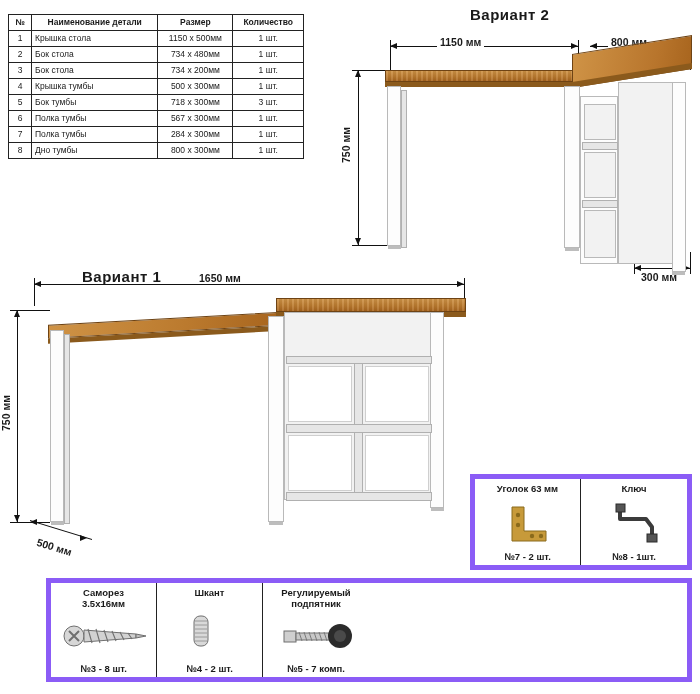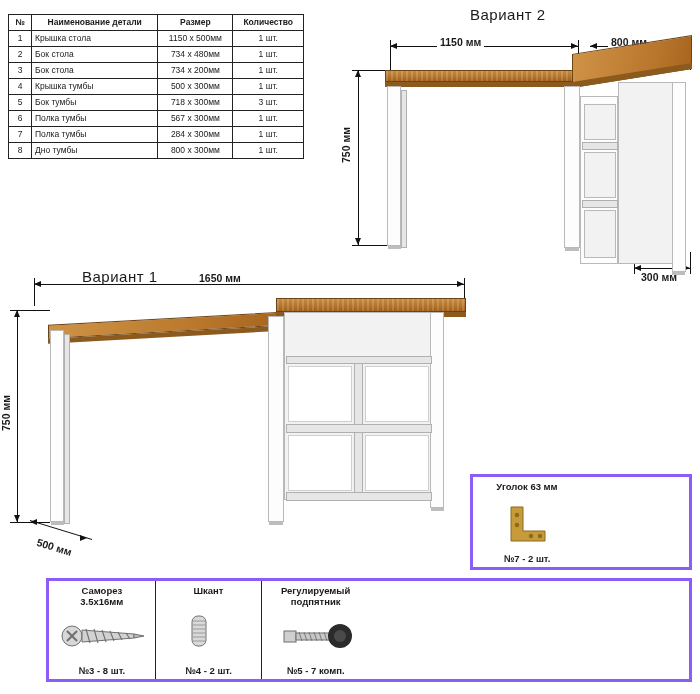--- a/index.html
+++ b/index.html
@@ -26,21 +26,21 @@
     white-space:nowrap;
   }
   #parts-table th{font-weight:bold;text-align:center;}
   #parts-table td.num{text-align:center;width:16px;}
   #parts-table td.name{text-align:left;}
   #parts-table td.size{text-align:center;}
   #parts-table td.qty{text-align:center;}
 
   
   .heading{
-    font-size:15px;font-weight:normal;letter-spacing:.5px;
+    font-size:15px;font-weight:bold;letter-spacing:.5px;
   }
   .wood-top{
     background:
       repeating-linear-gradient(90deg, rgba(255,255,255,.10) 0 2px, rgba(0,0,0,.06) 2px 5px),
       linear-gradient(180deg,#cf9346 0%,#bb7a2e 60%,#a8651e 100%);
     border:1px solid #6e4314;
     box-sizing:border-box;
   }
   .panel{
     background:#fdfdfd;border:1px solid #b9b9b9;box-sizing:border-box;
@@ -64,21 +64,21 @@
     padding:3px 0;
   }
   .tick{position:absolute;border-left:1px solid #111;width:0;}
   .arrow{position:absolute;width:0;height:0;}
   .arr-l{border-top:3.5px solid transparent;border-bottom:3.5px solid transparent;border-right:7px solid #111;}
   .arr-r{border-top:3.5px solid transparent;border-bottom:3.5px solid transparent;border-left:7px solid #111;}
   .arr-u{border-left:3.5px solid transparent;border-right:3.5px solid transparent;border-bottom:7px solid #111;}
   .arr-d{border-left:3.5px solid transparent;border-right:3.5px solid transparent;border-top:7px solid #111;}
 
   
-  .hw-grid{position:absolute;display:flex;border:3px solid #8b5cf6;box-sizing:border-box;background:#fff;}
+  .hw-grid{position:absolute;display:flex;border:5px solid #8b5cf6;box-sizing:border-box;background:#fff;}
   .hw-cell{
     border-right:1px solid #222;box-sizing:border-box;
     display:flex;flex-direction:column;align-items:center;
     padding:4px 2px 3px;
   }
   .hw-cell:last-child{border-right:none;}
   .hw-title{
     font-size:9.5px;font-weight:bold;text-align:center;line-height:11px;
     min-height:11px;
   }
@@ -284,20 +284,33 @@
           <circle cx="16" cy="14" r="2.2"></circle>
           <circle cx="16" cy="24" r="2.2"></circle>
           <circle cx="30" cy="35" r="2.2"></circle>
           <circle cx="39" cy="35" r="2.2"></circle>
         </g>
       </svg>
     </div>
     <div class="hw-qty">№7 - 2 шт.</div>
   </div>
 
+  <div class="hw-cell" style="width:50%;">
+    <div class="hw-title">Ключ</div>
+    <div class="hw-art">
+      <svg width="56" height="44" viewBox="0 0 56 44">
+        <g fill="none" stroke="#3b3b3b" stroke-width="4" stroke-linecap="round" stroke-linejoin="round">
+          <path d="M14 6 L14 18 L40 18 L46 26 L46 36"></path>
+        </g>
+        <rect x="10" y="3" width="9" height="8" fill="#555" stroke="#2b2b2b"></rect>
+        <rect x="41" y="33" width="10" height="8" fill="#555" stroke="#2b2b2b"></rect>
+      </svg>
+    </div>
+    <div class="hw-qty">№8 - 1шт.</div>
+  </div>
 </div>
 
 <div class="hw-grid" style="left:46px;top:578px;width:646px;height:104px;">
 
 
 
   <div class="hw-cell" style="width:16.6667%;">
     <div class="hw-title">Саморез</div>
     <div class="hw-title">3.5х16мм</div>
     <div class="hw-art">

